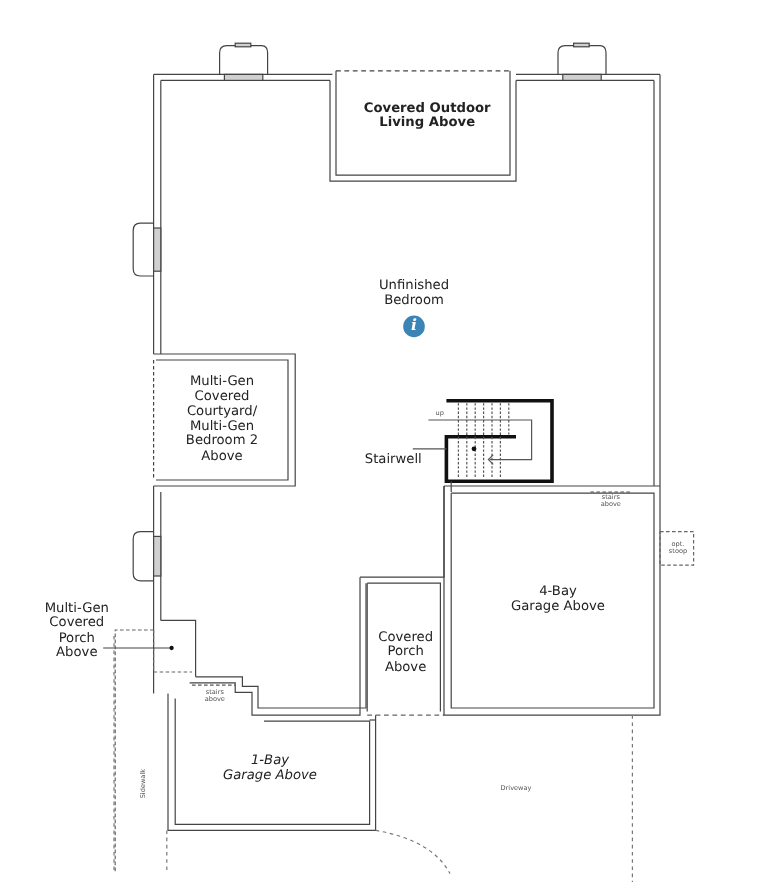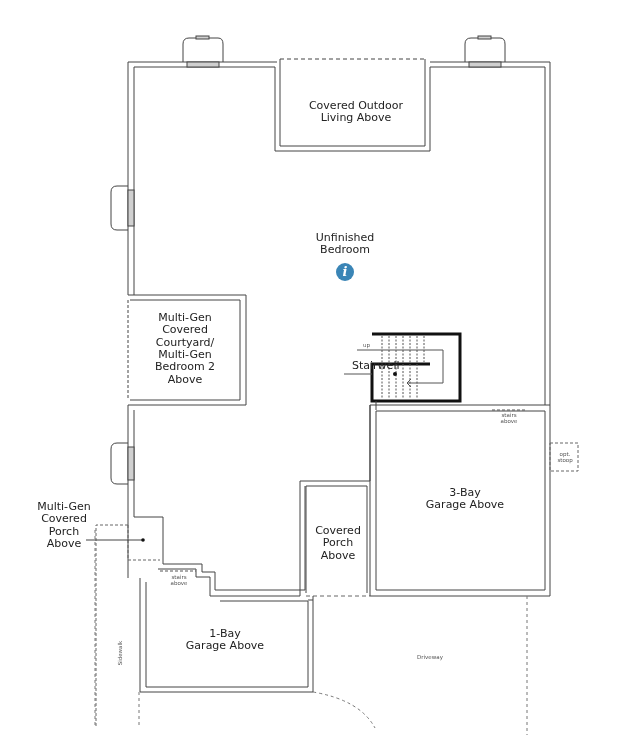--- a/index.html
+++ b/index.html
@@ -107,44 +107,44 @@
   </g>
 
   <g stroke="#777" stroke-dasharray="3,3">
     <line x1="95" y1="530" x2="95" y2="728"></line>
     <line x1="139" y1="692" x2="139" y2="728"></line>
     <line x1="527" y1="596" x2="527" y2="735"></line>
     <path d="M313,692 Q360,700 375,728"></path>
   </g>
 </svg>
 
-<div class="lbl big" style="left:296px;top:100px;width:120px;white-space:pre;">Covered Outdoor
+<div class="lbl big" style="left:296px;top:84px;width:120px;white-space:pre;font-weight:bold;">Covered Outdoor
 Living Above</div>
 <div class="lbl big" style="left:305px;top:232px;width:80px;white-space:pre;">Unfinished
 Bedroom</div>
 <div class="info-btn" style="left:336px;top:263px;">i</div>
 <div class="lbl big" style="left:140px;top:312px;width:90px;white-space:pre;">Multi-Gen
 Covered
 Courtyard/
 Multi-Gen
 Bedroom 2
 Above</div>
-<div class="lbl big" style="left:304px;top:360px;width:42px;text-align:center;margin-left:48px;">Stairwell</div>
+<div class="lbl big" style="left:304px;top:377px;width:42px;text-align:center;">Stairwell</div>
 <div class="tiny" style="position:absolute;left:363px;top:342px;">up</div>
 <div class="lbl tiny" style="left:494px;top:412px;width:30px;white-space:pre;">stairs
 above</div>
 <div class="lbl tiny" style="left:551px;top:451px;width:28px;white-space:pre;">opt.
 stoop</div>
-<div class="lbl big" style="left:410px;top:487px;width:110px;white-space:pre;">3-Bay
+<div class="lbl big" style="left:410px;top:487px;width:110px;white-space:pre;">4-Bay
 Garage Above</div>
 <div class="lbl big" style="left:307px;top:525px;width:62px;white-space:pre;">Covered
 Porch
 Above</div>
 <div class="lbl big" style="left:26px;top:501px;width:76px;white-space:pre;">Multi-Gen
 Covered
 Porch
 Above</div>
 <div class="lbl tiny" style="left:164px;top:574px;width:30px;white-space:pre;">stairs
 above</div>
-<div class="lbl big" style="left:170px;top:628px;width:110px;white-space:pre;">1-Bay
+<div class="lbl big" style="left:170px;top:628px;width:110px;white-space:pre;font-style:italic;">1-Bay
 Garage Above</div>
 <div class="lbl tiny" style="left:410px;top:654px;width:40px;">Driveway</div>
 <div class="lbl tiny" style="left:100px;top:650px;width:40px;transform:rotate(-90deg);transform-origin:center;">Sidewalk</div>
 
 </body></html>

